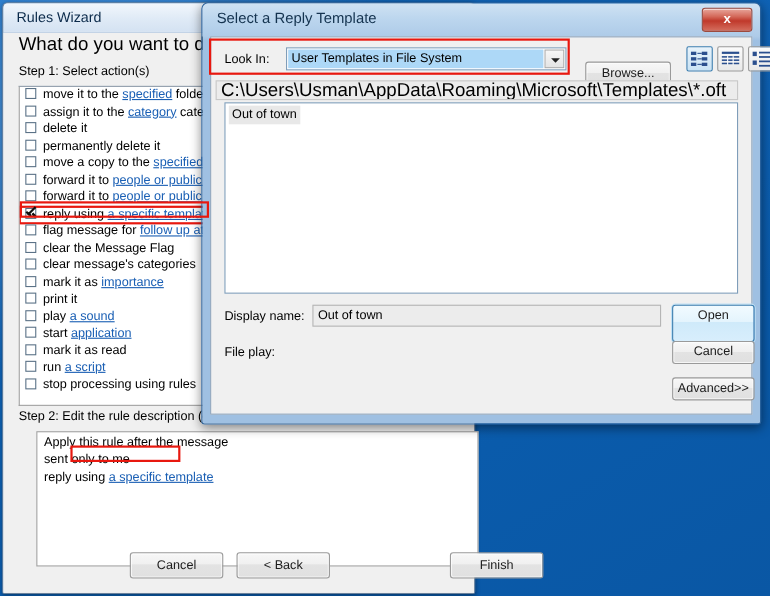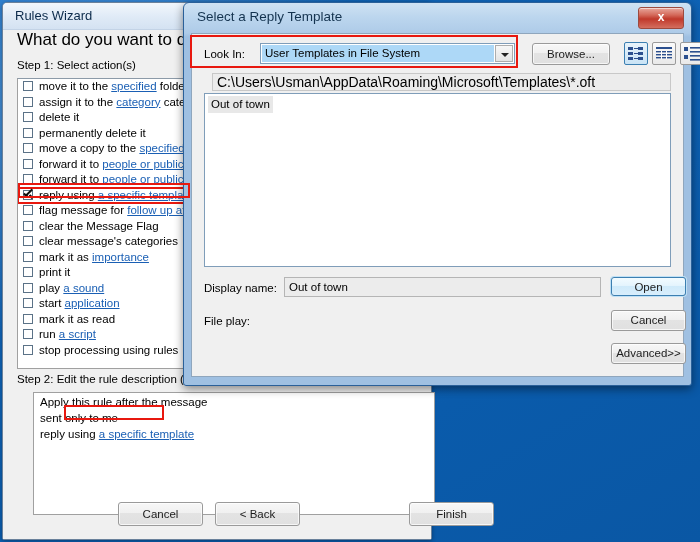--- a/index.html
+++ b/index.html
@@ -120,54 +120,54 @@
   }
   #lookin-arrow{
     position:absolute;right:1px;top:1px;width:18px;bottom:1px;
     background:linear-gradient(180deg,#f7f7f7,#e4e4e4);border:1px solid #adadad;
     box-sizing:border-box;
   }
   #lookin-arrow:after{
     content:"";position:absolute;left:5px;top:7px;
     border-left:4px solid transparent;border-right:4px solid transparent;border-top:4px solid #222;
   }
-  #btn-browse{position:absolute;left:340px;top:9px;width:78px;height:22px;line-height:20px;}
+  #btn-browse{position:absolute;left:340px;top:22px;width:78px;height:22px;line-height:20px;}
   .viewbtn{
     position:absolute;top:8px;width:24px;height:23px;box-sizing:border-box;
     border:1px solid #9a9a9a;border-radius:2px;
     background:linear-gradient(180deg,#fbfbfb,#e9e9e9);
   }
   #view-icons{left:432px;border-color:#3c7fb1;background:linear-gradient(180deg,#e8f3fb,#c9e3f5);}
   #view-list{left:460px;}
   #view-details{left:488px;}
   .viewbtn svg{position:absolute;left:3px;top:3px;}
   #path-bar{
-    position:absolute;left:20px;top:39px;right:12px;height:18px;
+    position:absolute;left:4px;top:39px;right:12px;height:18px;
     background:#ececec;border:1px solid #c8c8c8;box-sizing:border-box;
-    font-size:14px;line-height:16px;padding-left:4px;white-space:nowrap;overflow:hidden;
+    font-size:17px;line-height:16px;padding-left:4px;white-space:nowrap;overflow:hidden;
   }
   #file-list{
     position:absolute;left:12px;top:59px;right:12px;height:174px;
     background:#fff;border:1px solid #7f9db9;box-sizing:border-box;overflow:hidden;
   }
   .fitem{font-size:11.5px;line-height:15px;padding:1px 3px;display:inline-block;background:#e8e8e8;margin:2px 0 0 3px;}
   #display-label{position:absolute;left:12px;top:248px;font-size:11.5px;}
   #display-input{
     position:absolute;left:92px;top:243px;width:317px;height:20px;box-sizing:border-box;
     background:#ececec;border:1px solid #b5b5b5;font-size:11.5px;line-height:18px;padding-left:4px;
     white-space:nowrap;overflow:hidden;
   }
   #filename-label{position:absolute;left:12px;top:281px;font-size:11.5px;}
   #filename-input{
     position:absolute;left:92px;top:276px;width:317px;height:20px;box-sizing:border-box;
     background:#fff;border:1px solid #7f9db9;font-size:11.5px;line-height:18px;padding-left:4px;
     white-space:nowrap;overflow:hidden;
   }
   #btn-open{
-    position:absolute;left:419px;top:243px;width:75px;height:19px;line-height:19px;
+    position:absolute;left:419px;top:243px;width:75px;height:34px;line-height:19px;
     border:1px solid #3c7fb1;border-radius:3px;
     background:linear-gradient(180deg,#f2fbff 0%,#e4f4fd 45%,#cfeafa 47%,#d8eefc 100%);
     box-shadow:0 0 0 1px #bfe0f5;
   }
   #btn-cancel-dlg{position:absolute;left:419px;top:276px;width:75px;height:21px;line-height:19px;}
   #btn-advanced{position:absolute;left:419px;top:309px;width:75px;height:21px;line-height:19px;}
   
   #redbox-lookin{left:190px;top:35px;width:328px;height:33px;}
   #redbox-reply{left:18px;top:183px;width:172px;height:15px;}
   #redbox-desc{left:64px;top:405px;width:100px;height:15px;}

